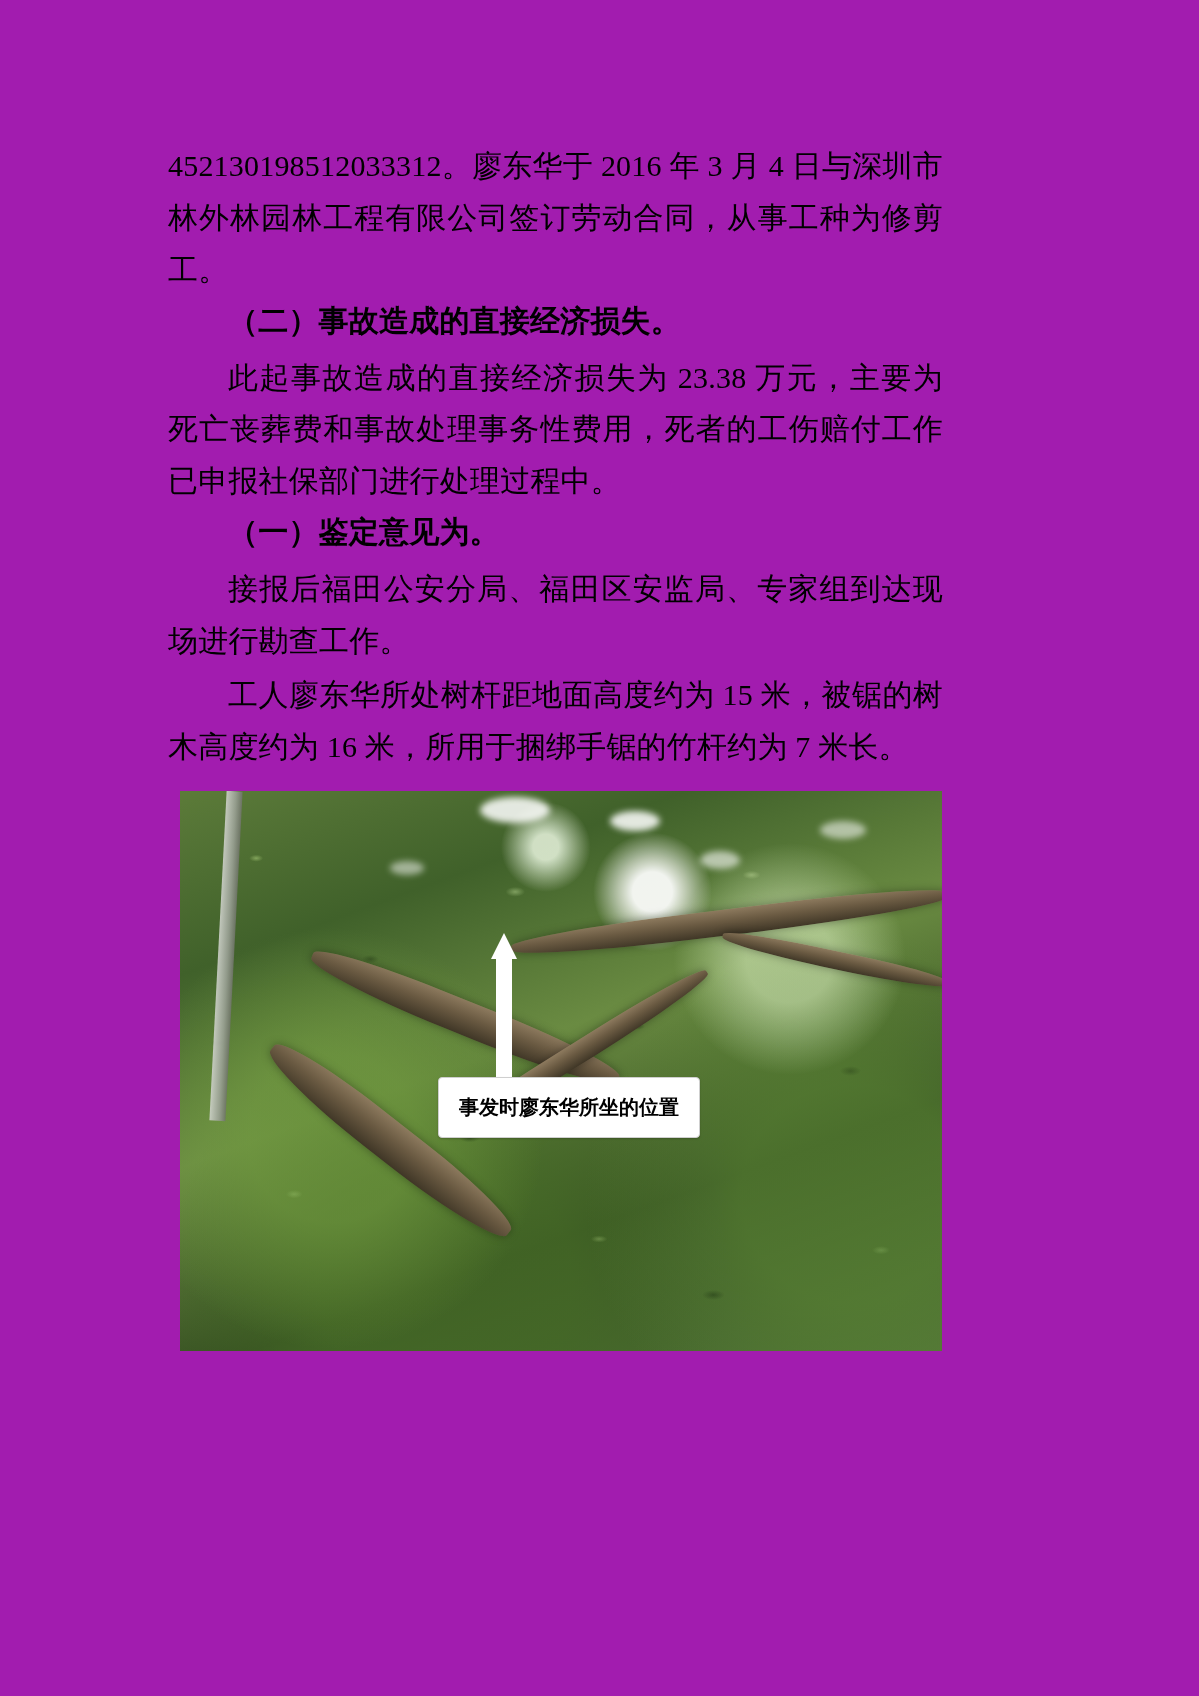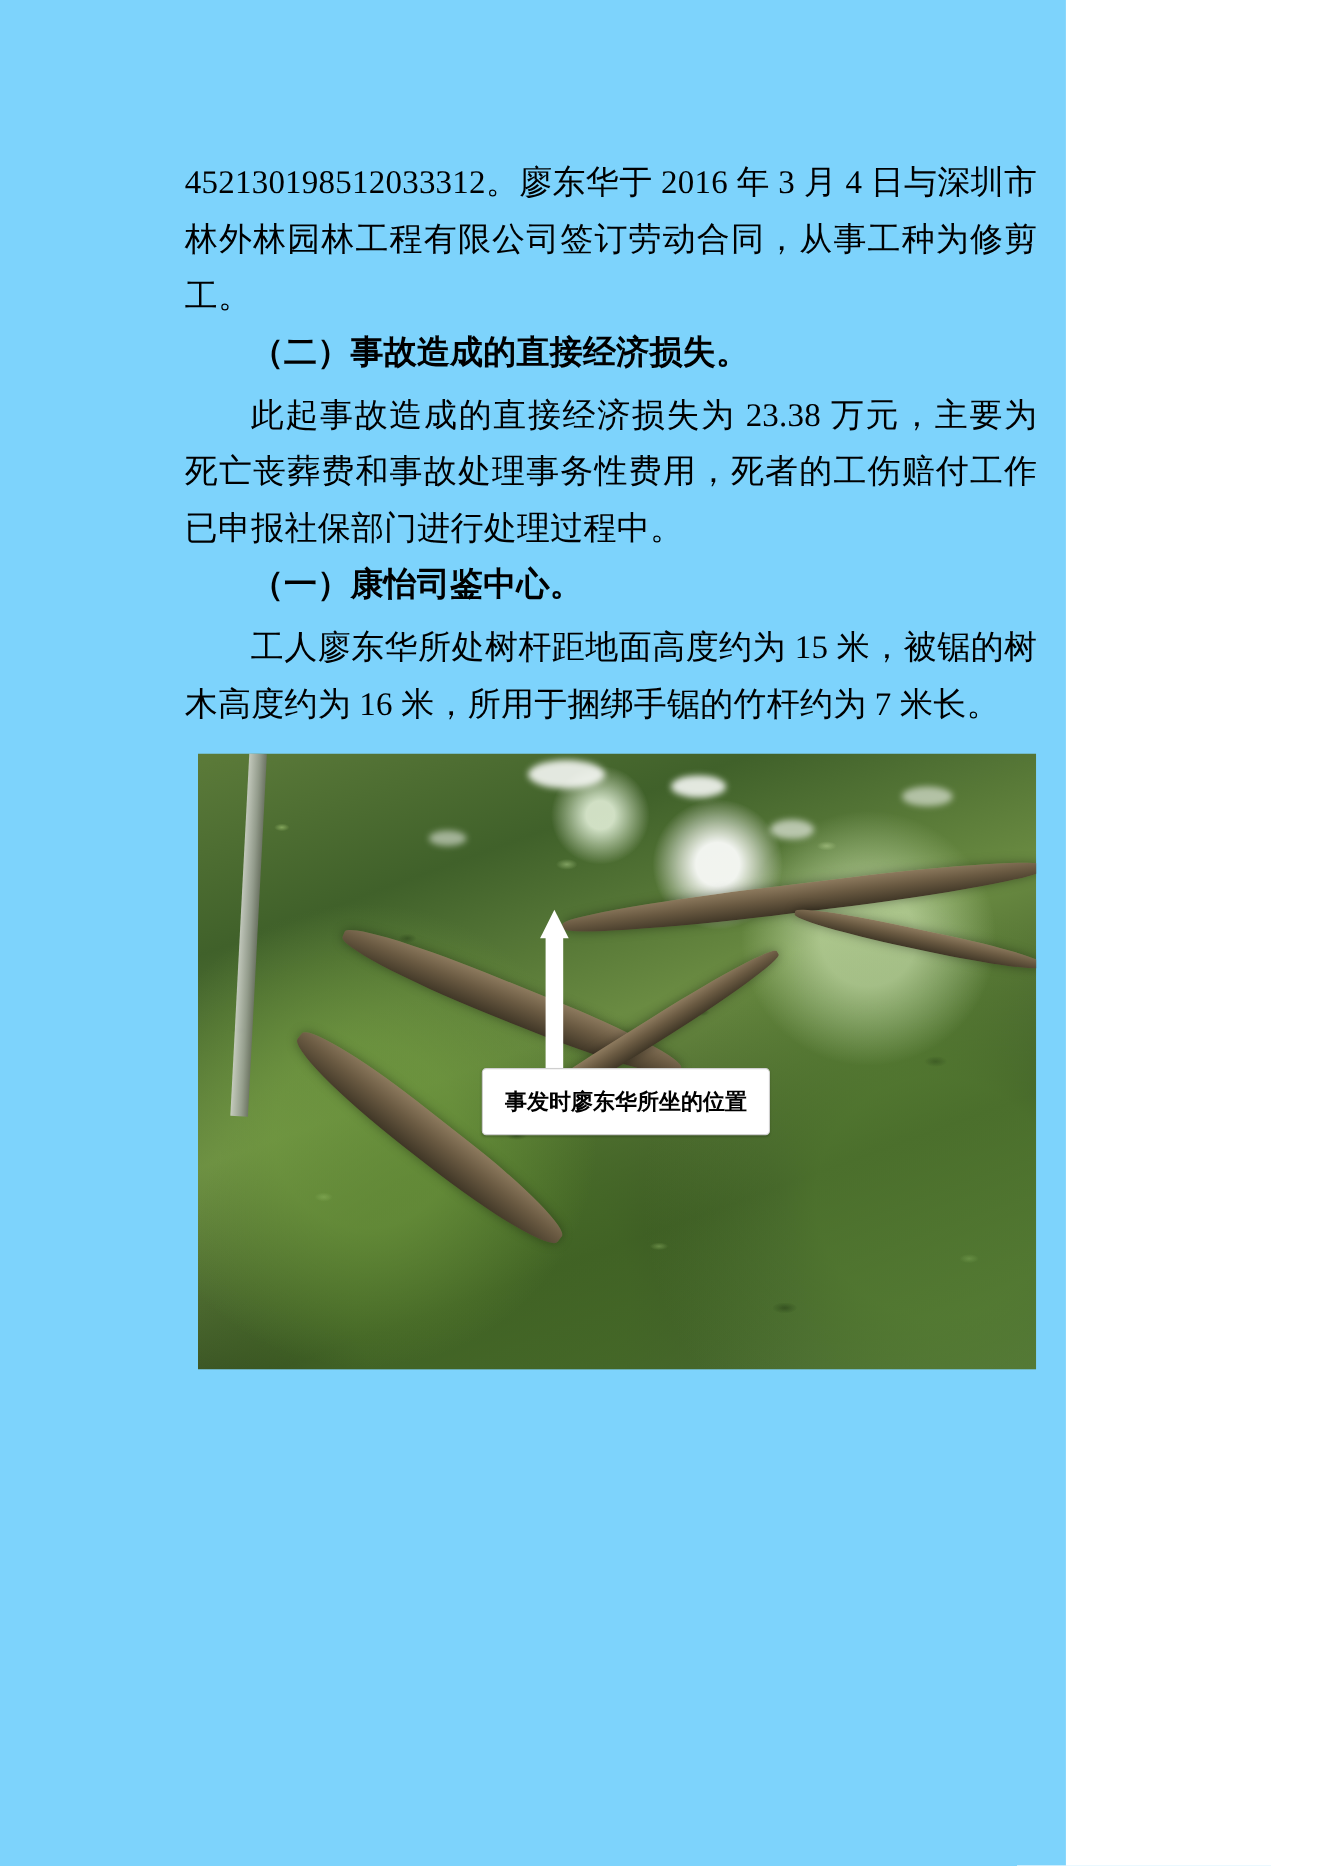--- a/index.html
+++ b/index.html
@@ -6,23 +6,23 @@
     margin: 0;
     padding: 0;
     background: #ffffff;
   }
   body {
     font-family: "Liberation Serif", "DejaVu Serif", serif;
     color: #000000;
   }
   .page {
     position: relative;
-    width: 969px;
+    width: 1199px;
     height: 1696px;
-    background: #7dd3fc;
+    background: #a21caf;
     overflow: hidden;
   }
   .content {
     position: absolute;
     left: 168px;
     top: 140px;
     width: 775px;
   }
   p {
     margin: 0 0 2px 0;
@@ -154,22 +154,23 @@
   <div class="content">
 
     <p class="justify-spread">452130198512033312。廖东华于 2016 年 3 月 4 日与深圳市林外林园林工程有限公司签订劳动合同，从事工种为修剪工。</p>
 
 
     <p class="heading">（二）事故造成的直接经济损失。</p>
 
     <p class="indent">此起事故造成的直接经济损失为 23.38 万元，主要为死亡丧葬费和事故处理事务性费用，死者的工伤赔付工作已申报社保部门进行处理过程中。</p>
 
 
-    <p class="heading">（一）康怡司鉴中心。</p>
+    <p class="heading">（一）鉴定意见为。</p>
 
+    <p class="indent">接报后福田公安分局、福田区安监局、专家组到达现场进行勘查工作。</p>
 
     <p class="indent">工人廖东华所处树杆距地面高度约为 15 米，被锯的树木高度约为 16 米，所用于捆绑手锯的竹杆约为 7 米长。</p>
 
     <div class="photo-wrap">
       <div class="photo"></div>
       <div class="leaf-noise"></div>
 
       <div class="sky-patch" style="left:300px;top:6px;width:70px;height:26px;"></div>
       <div class="sky-patch" style="left:430px;top:20px;width:50px;height:20px;"></div>
       <div class="sky-patch" style="left:520px;top:60px;width:40px;height:18px;opacity:0.7;"></div>

